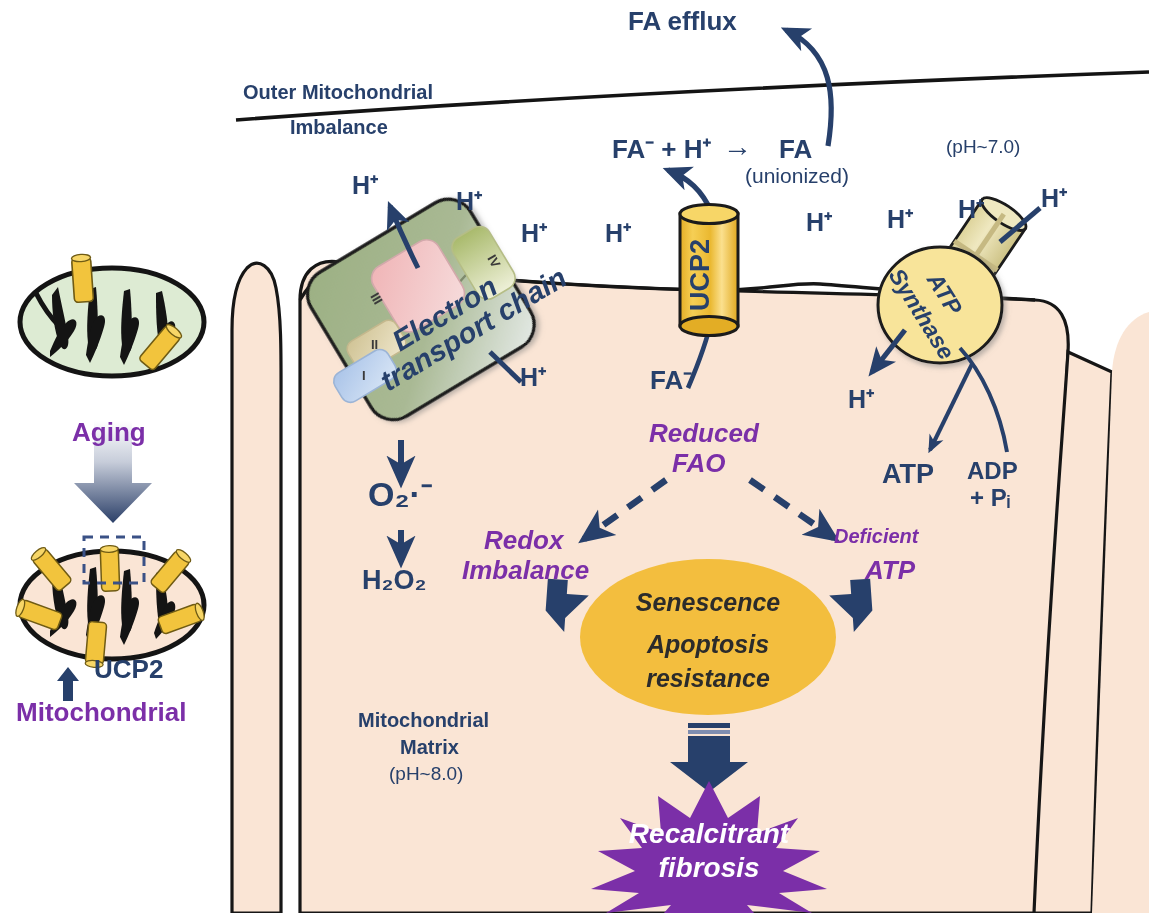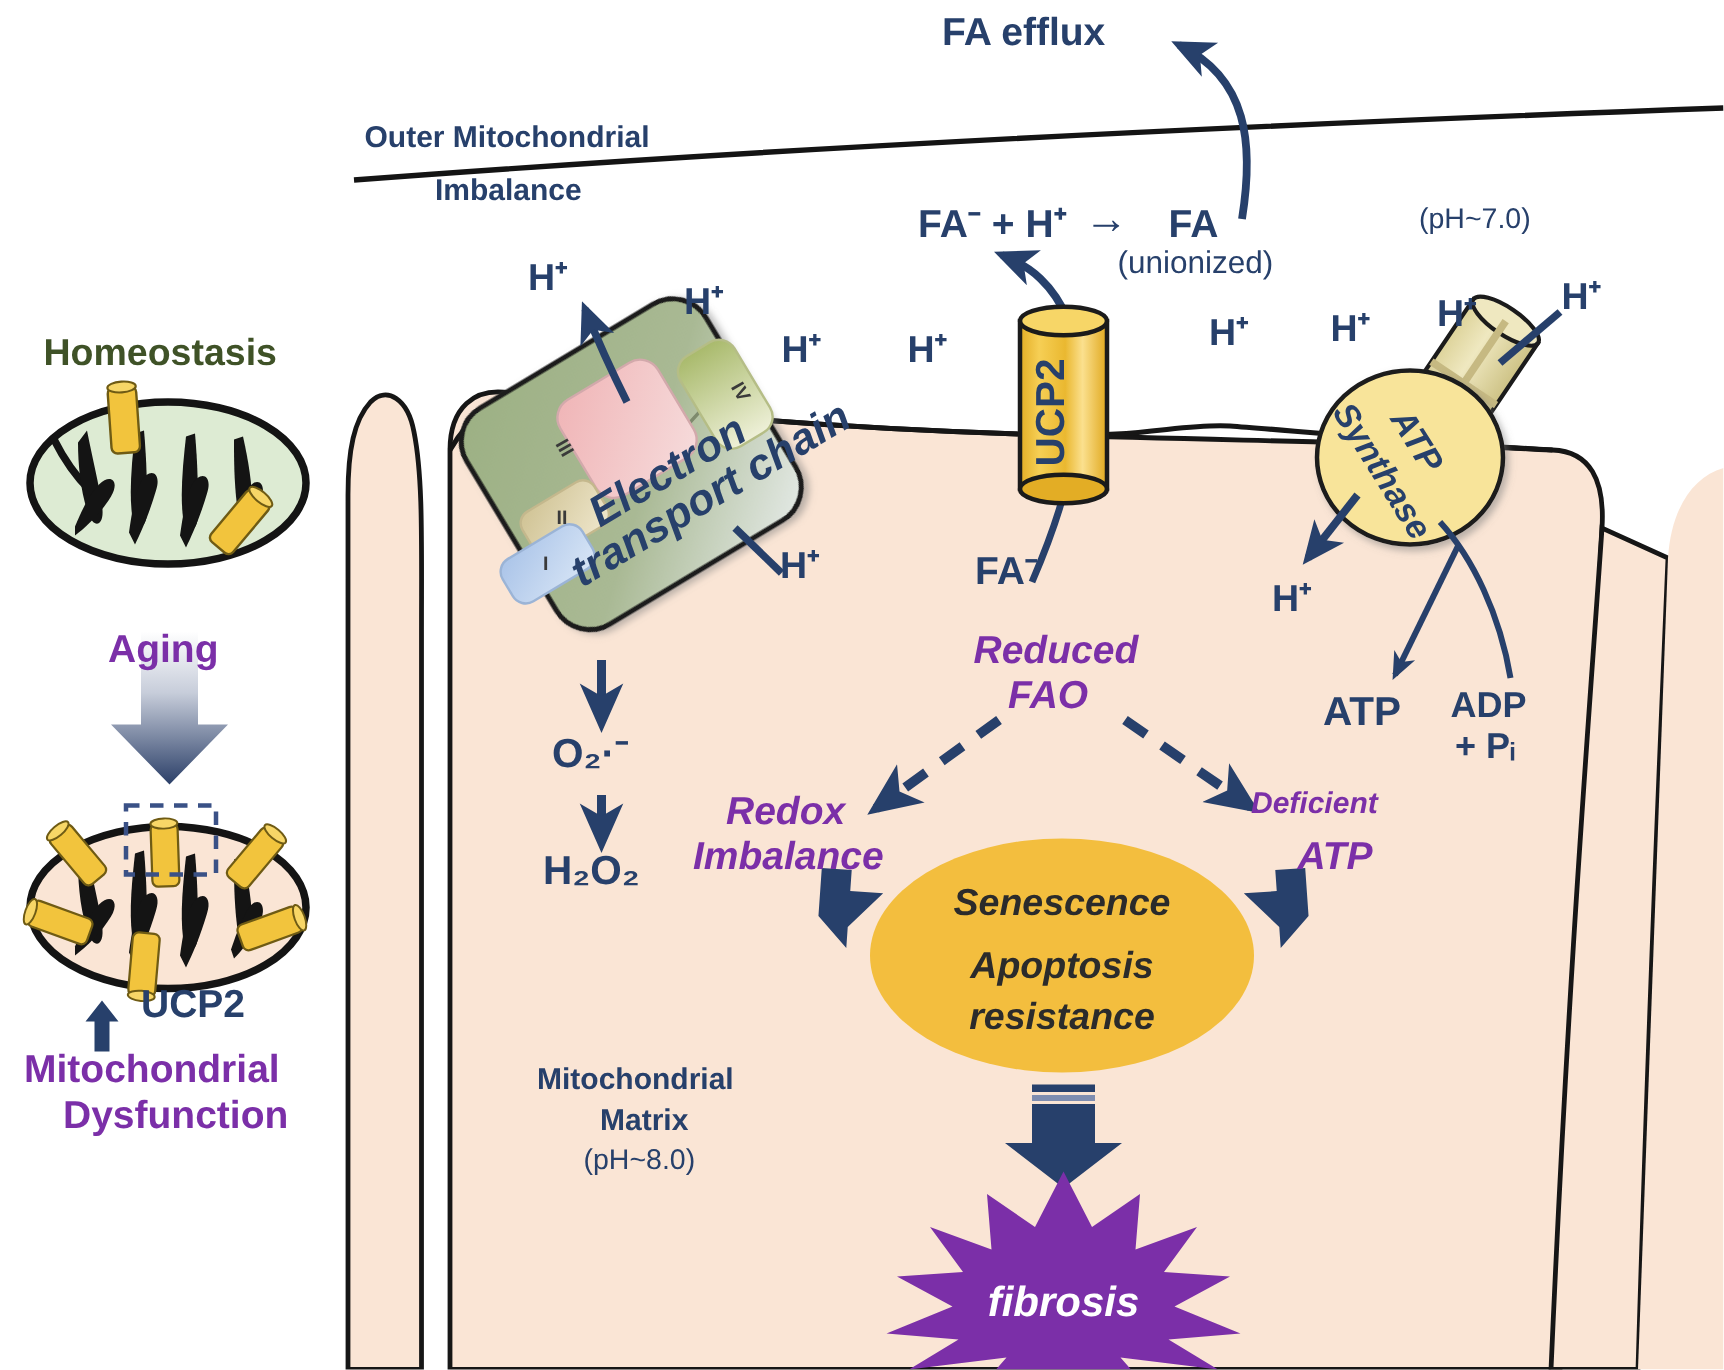--- a/index.html
+++ b/index.html
@@ -203,21 +203,21 @@
 <div class="lbl nowrap" style="left:456px;top:188px;font-size:25px;">H⁺</div>
 <div class="lbl nowrap" style="left:521px;top:220px;font-size:25px;">H⁺</div>
 <div class="lbl nowrap" style="left:605px;top:220px;font-size:25px;">H⁺</div>
 <div class="lbl nowrap" style="left:520px;top:364px;font-size:25px;">H⁺</div>
 <div class="lbl nowrap" style="left:806px;top:209px;font-size:25px;">H⁺</div>
 <div class="lbl nowrap" style="left:887px;top:206px;font-size:25px;">H⁺</div>
 <div class="lbl nowrap" style="left:958px;top:196px;font-size:25px;">H⁺</div>
 <div class="lbl nowrap" style="left:1041px;top:185px;font-size:25px;">H⁺</div>
 <div class="lbl nowrap" style="left:848px;top:386px;font-size:25px;">H⁺</div>
 
-<div class="lbl nowrap" style="left:368px;top:488px;font-size:27px;">O₂·⁻</div>
+<div class="lbl nowrap" style="left:368px;top:476px;font-size:34px;">O₂·⁻</div>
 <div class="lbl nowrap" style="left:362px;top:566px;font-size:27px;">H₂O₂</div>
 
 <div class="lbl nowrap" style="left:882px;top:460px;font-size:27px;">ATP</div>
 <div class="lbl nowrap" style="left:967px;top:458px;font-size:24px;">ADP</div>
 <div class="lbl nowrap" style="left:970px;top:485px;font-size:24px;">+ Pᵢ</div>
 
 <div class="lbl purple nowrap ctr" style="left:649px;top:419px;font-size:26px;">Reduced</div>
 <div class="lbl purple nowrap ctr" style="left:672px;top:449px;font-size:26px;">FAO</div>
 
 <div class="lbl purple nowrap" style="left:484px;top:526px;font-size:26px;">Redox</div>
@@ -226,20 +226,22 @@
 <div class="lbl purple nowrap" style="left:834px;top:526px;font-size:20px;">Deficient</div>
 <div class="lbl purple nowrap" style="left:865px;top:556px;font-size:26px;">ATP</div>
 
 <div class="nowrap ctr" style="position:absolute;left:708px;top:588px;transform:translateX(-50%);
             font-size:25px;font-weight:bold;font-style:italic;color:#2b2b2b;">Senescence</div>
 <div class="nowrap ctr" style="position:absolute;left:708px;top:630px;transform:translateX(-50%);
             font-size:25px;font-weight:bold;font-style:italic;color:#2b2b2b;">Apoptosis</div>
 <div class="nowrap ctr" style="position:absolute;left:708px;top:664px;transform:translateX(-50%);
             font-size:25px;font-weight:bold;font-style:italic;color:#2b2b2b;">resistance</div>
 
+<div class="nowrap ctr" style="position:absolute;left:709px;top:818px;transform:translateX(-50%);
+            font-size:28px;font-weight:bold;font-style:italic;color:#ffffff;">Recalcitrant</div>
 <div class="nowrap ctr" style="position:absolute;left:709px;top:852px;transform:translateX(-50%);
             font-size:28px;font-weight:bold;font-style:italic;color:#ffffff;">fibrosis</div>
 
 <svg width="230" height="620" viewBox="0 0 230 620" style="position:absolute;left:0;top:215px;">
   <defs>
     <linearGradient id="agingGrad2" x1="0" y1="0" x2="0" y2="1">
       <stop offset="0%" stop-color="#ffffff"></stop>
       <stop offset="40%" stop-color="#c7cdda"></stop>
       <stop offset="100%" stop-color="#2b3f68"></stop>
     </linearGradient>
@@ -309,22 +311,20 @@
     </g>
 
     <rect x="84" y="322" width="60" height="46" fill="none" stroke="#3a5186" stroke-width="3" stroke-dasharray="9,7"></rect>
   </g>
 
   <g>
     <path d="M57,466 L68,452 L79,466 L73,466 L73,486 L63,486 L63,466 Z" fill="#27406b"></path>
   </g>
 </svg>
 
-<div class="lbl nowrap ctr" style="left:29px;top:222px;font-size:25px;color:#3F5227;">Homeostasis</div>
 
 <div class="lbl nowrap ctr" style="left:72px;top:418px;font-size:26px;color:#7b2fa8;">Aging</div>
 
 <div class="lbl nowrap" style="left:94px;top:655px;font-size:26px;">UCP2</div>
 
 <div class="lbl nowrap ctr" style="left:16px;top:698px;font-size:26px;color:#7b2fa8;font-style:normal;">Mitochondrial</div>
-<div class="lbl nowrap ctr" style="left:42px;top:729px;font-size:26px;color:#7b2fa8;font-style:normal;">Dysfunction</div>
 
 </div>
 
 </body></html>

